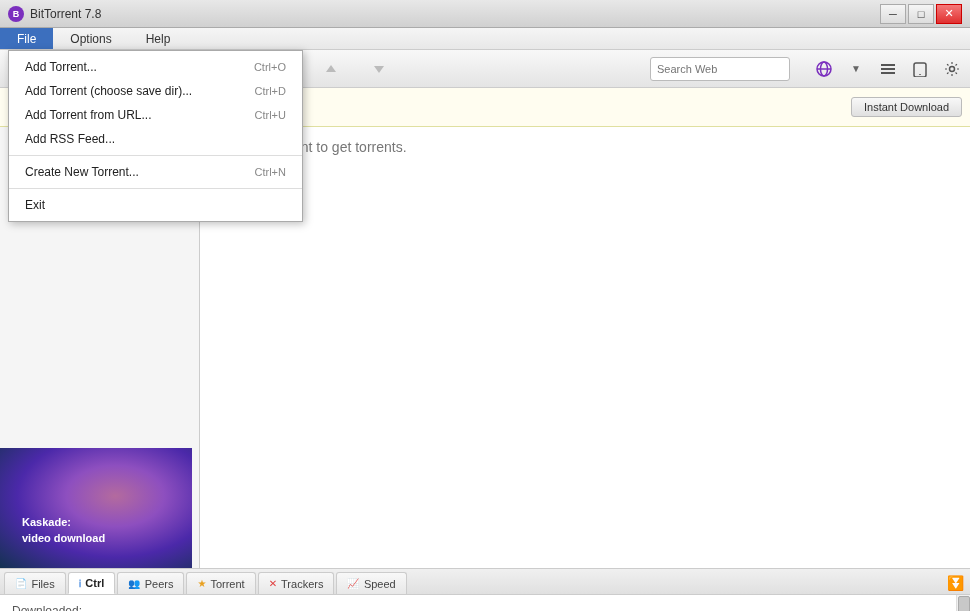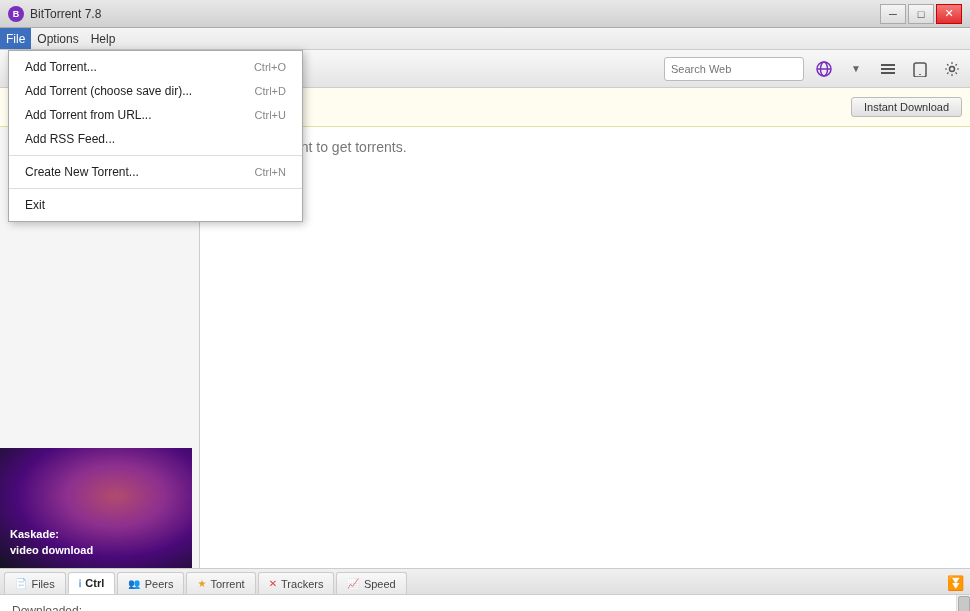--- a/index.html
+++ b/index.html
@@ -68,21 +68,21 @@
 
     
     .menu-bar {
       background: linear-gradient(to bottom, #f5f5f5, #e8e8e8);
       height: 22px;
       display: flex;
       align-items: center;
       border-bottom: 1px solid #ccc;
     }
     .menu-item {
-      padding: 2px 6px;
+      padding: 2px 17px;
       cursor: pointer;
       height: 100%;
       display: flex;
       align-items: center;
       font-size: 12px;
       color: #333;
     }
     .menu-item.active {
       background: #3c6fbe;
       color: white;
@@ -120,21 +120,21 @@
     }
 
     
     .toolbar {
       background: linear-gradient(to bottom, #f8f8f8, #e4e4e4);
       height: 38px;
       display: flex;
       align-items: center;
       padding: 0 4px;
       border-bottom: 1px solid #ccc;
-      gap: 2px;
+      gap: 16px;
     }
     .toolbar-btn {
       width: 32px;
       height: 28px;
       border: 1px solid transparent;
       background: transparent;
       cursor: pointer;
       display: flex;
       align-items: center;
       justify-content: center;
@@ -268,26 +268,26 @@
     }
     .featured-text {
       font-size: 14px;
       color: #777;
     }
 
     
     .ad-banner {
       width: 192px;
       height: 120px;
-      background: #000000;
+      background: #0369a1;
       flex-shrink: 0;
       display: flex;
       flex-direction: column;
       justify-content: flex-end;
-      padding: 10px;
+      padding: 22px;
       position: relative;
       overflow: hidden;
     }
     .ad-banner-art {
       position: absolute;
       top: 0; left: 0; right: 0; bottom: 0;
       background: radial-gradient(ellipse at 60% 40%, #ff6b9d 0%, #c944cc 30%, #6a0dad 60%, #1a1a2e 100%);
       opacity: 0.7;
     }
     .ad-text {

